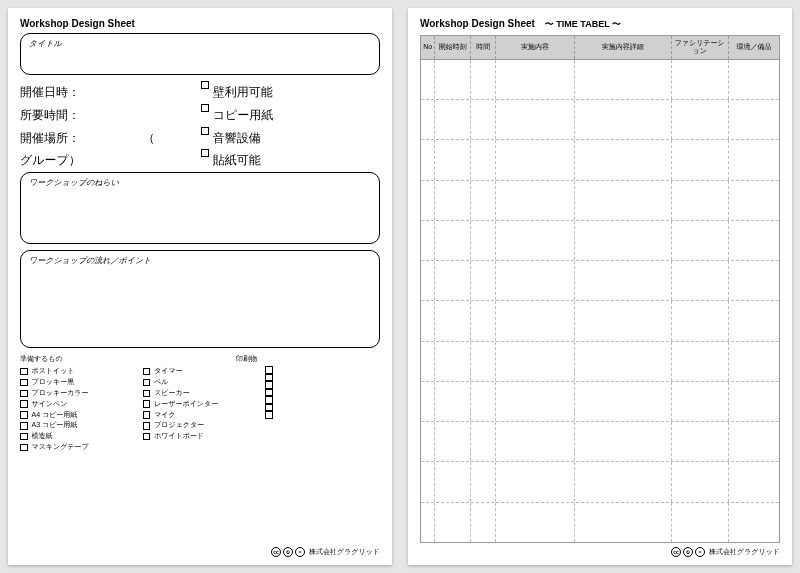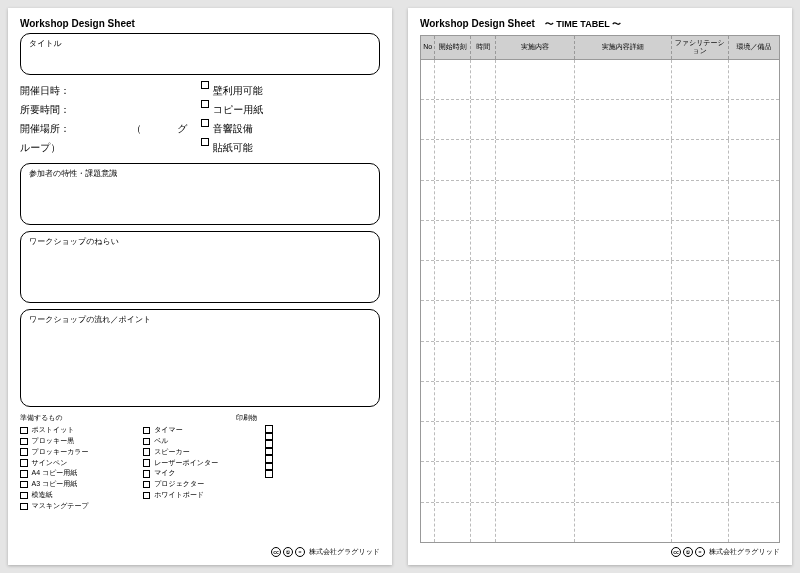--- a/index.html
+++ b/index.html
@@ -16,24 +16,25 @@
     box-shadow:0 1px 3px rgba(0,0,0,.25);
     box-sizing:border-box;padding:10px 12px 8px 12px;
     display:flex;flex-direction:column;
   }
   .hdr{font-size:10px;font-weight:600;margin-bottom:4px;display:flex;align-items:baseline;gap:10px}
   .hdr .sub{font-weight:700;font-size:9px}
   .box{
     border:1.6px solid #000;border-radius:10px;
     box-sizing:border-box;padding:4px 8px;
     font-size:8px;
+    font-style:italic;
   }
   .box .lbl{font-size:8px}
   .title-box{height:42px;margin-bottom:6px}
-  .meta{display:flex;font-size:10px;line-height:1.9;margin-bottom:6px}
+  .meta{display:flex;font-size:12px;line-height:1.9;}
   .meta .col{box-sizing:border-box}
   .meta .c1{width:48%}
   .meta .c2{width:22%;padding-left:6px;position:relative}
   .meta .c2:before{content:"";position:absolute;left:0;top:2px;bottom:2px;border-left:1px solid #000}
   .meta .c3{width:30%;padding-left:8px}
   .cklist .ck{display:flex;align-items:flex-start;gap:4px;white-space:nowrap}
   .cklist .ck .sq{width:6px;height:6px;border:0.9px solid #000;display:inline-block;flex:none}
   .char-box{height:62px;margin-bottom:6px}
   .aim-box{height:72px;margin-bottom:6px}
   .flow-box{height:98px;margin-bottom:6px}
@@ -108,23 +109,20 @@
             <span class="sq"></span>
             <span>音響設備</span>
           </div>
         <div class="ck">
             <span class="sq"></span>
             <span>貼紙可能</span>
           </div>
       </div>
     </div>
 
-    <div class="box char-box">
-      <div class="lbl">参加者の特性・課題意識</div>
-    </div>
     <div class="box aim-box">
       <div class="lbl">ワークショップのねらい</div>
     </div>
     <div class="box flow-box">
       <div class="lbl">ワークショップの流れ／ポイント</div>
     </div>
 
     <div class="prep">
       <div class="heads">
         <div class="h1">準備するもの</div>

